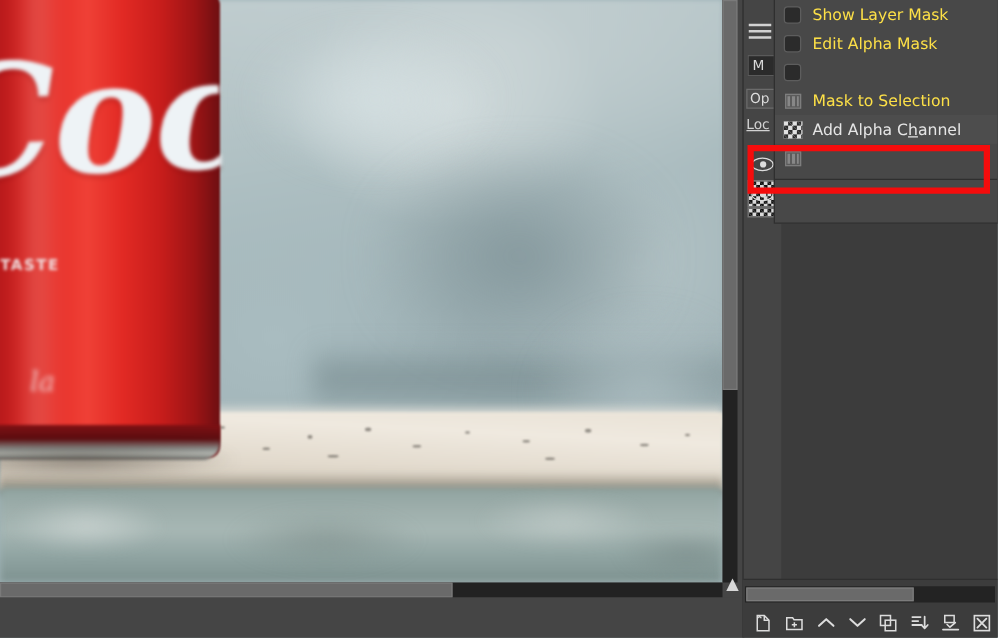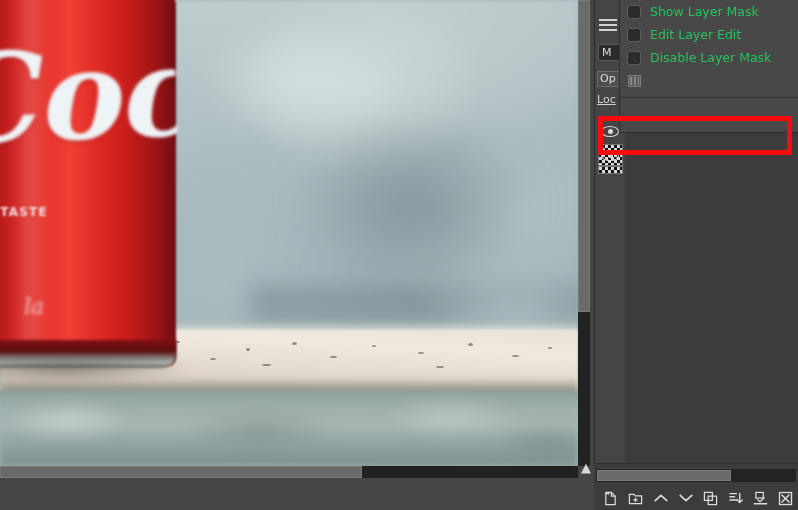--- a/index.html
+++ b/index.html
@@ -287,21 +287,21 @@
     position: relative;
     display: flex;
     align-items: center;
     height: 23px;
     padding-left: 7px;
     color: #e6e6e6;
     font-size: 12.5px;
     white-space: nowrap;
     cursor: default;
   }
-  .mi.dim { color: #22c55e; }
+  .mi.dim { color: #fde047; }
   .mi .ico-slot {
     width: 21px; height: 16px; flex: 0 0 21px;
     position: relative;
   }
   .mi .label { padding-left: 2px; }
   .cb {
     position: absolute; left: 0; top: 1px;
     width: 14px; height: 14px;
     background: #2b2b2b;
     border: 1px solid #5d5d5d;
@@ -473,31 +473,42 @@
         <span class="ico-slot">
             <span class="cb"></span>
           </span>
         <span class="label">Show Layer Mask</span>
       </div>
 
       <div class="mi dim">
         <span class="ico-slot">
             <span class="cb"></span>
           </span>
-        <span class="label">Edit Layer Edit</span>
+        <span class="label">Edit Alpha Mask</span>
       </div>
 
       <div class="mi dim">
         <span class="ico-slot">
             <span class="cb"></span>
           </span>
-        <span class="label">Disable Layer Mask</span>
-      </div>
-
-
+      </div>
+
+      <div class="mi dim">
+        <span class="ico-slot">
+            <span class="sel-ico"></span>
+          </span>
+        <span class="label">Mask to Selection</span>
+      </div>
+
+      <div class="mi highlight">
+        <span class="ico-slot">
+            <span class="chk-ico"></span>
+          </span>
+        <span class="label">Add Alpha C<span class="u">h</span>annel</span>
+      </div>
 
 
       <div class="mi">
         <span class="ico-slot">
             <span class="sel-ico"></span>
           </span>
       </div>
 
       <div class="mi-sep"></div>
 

